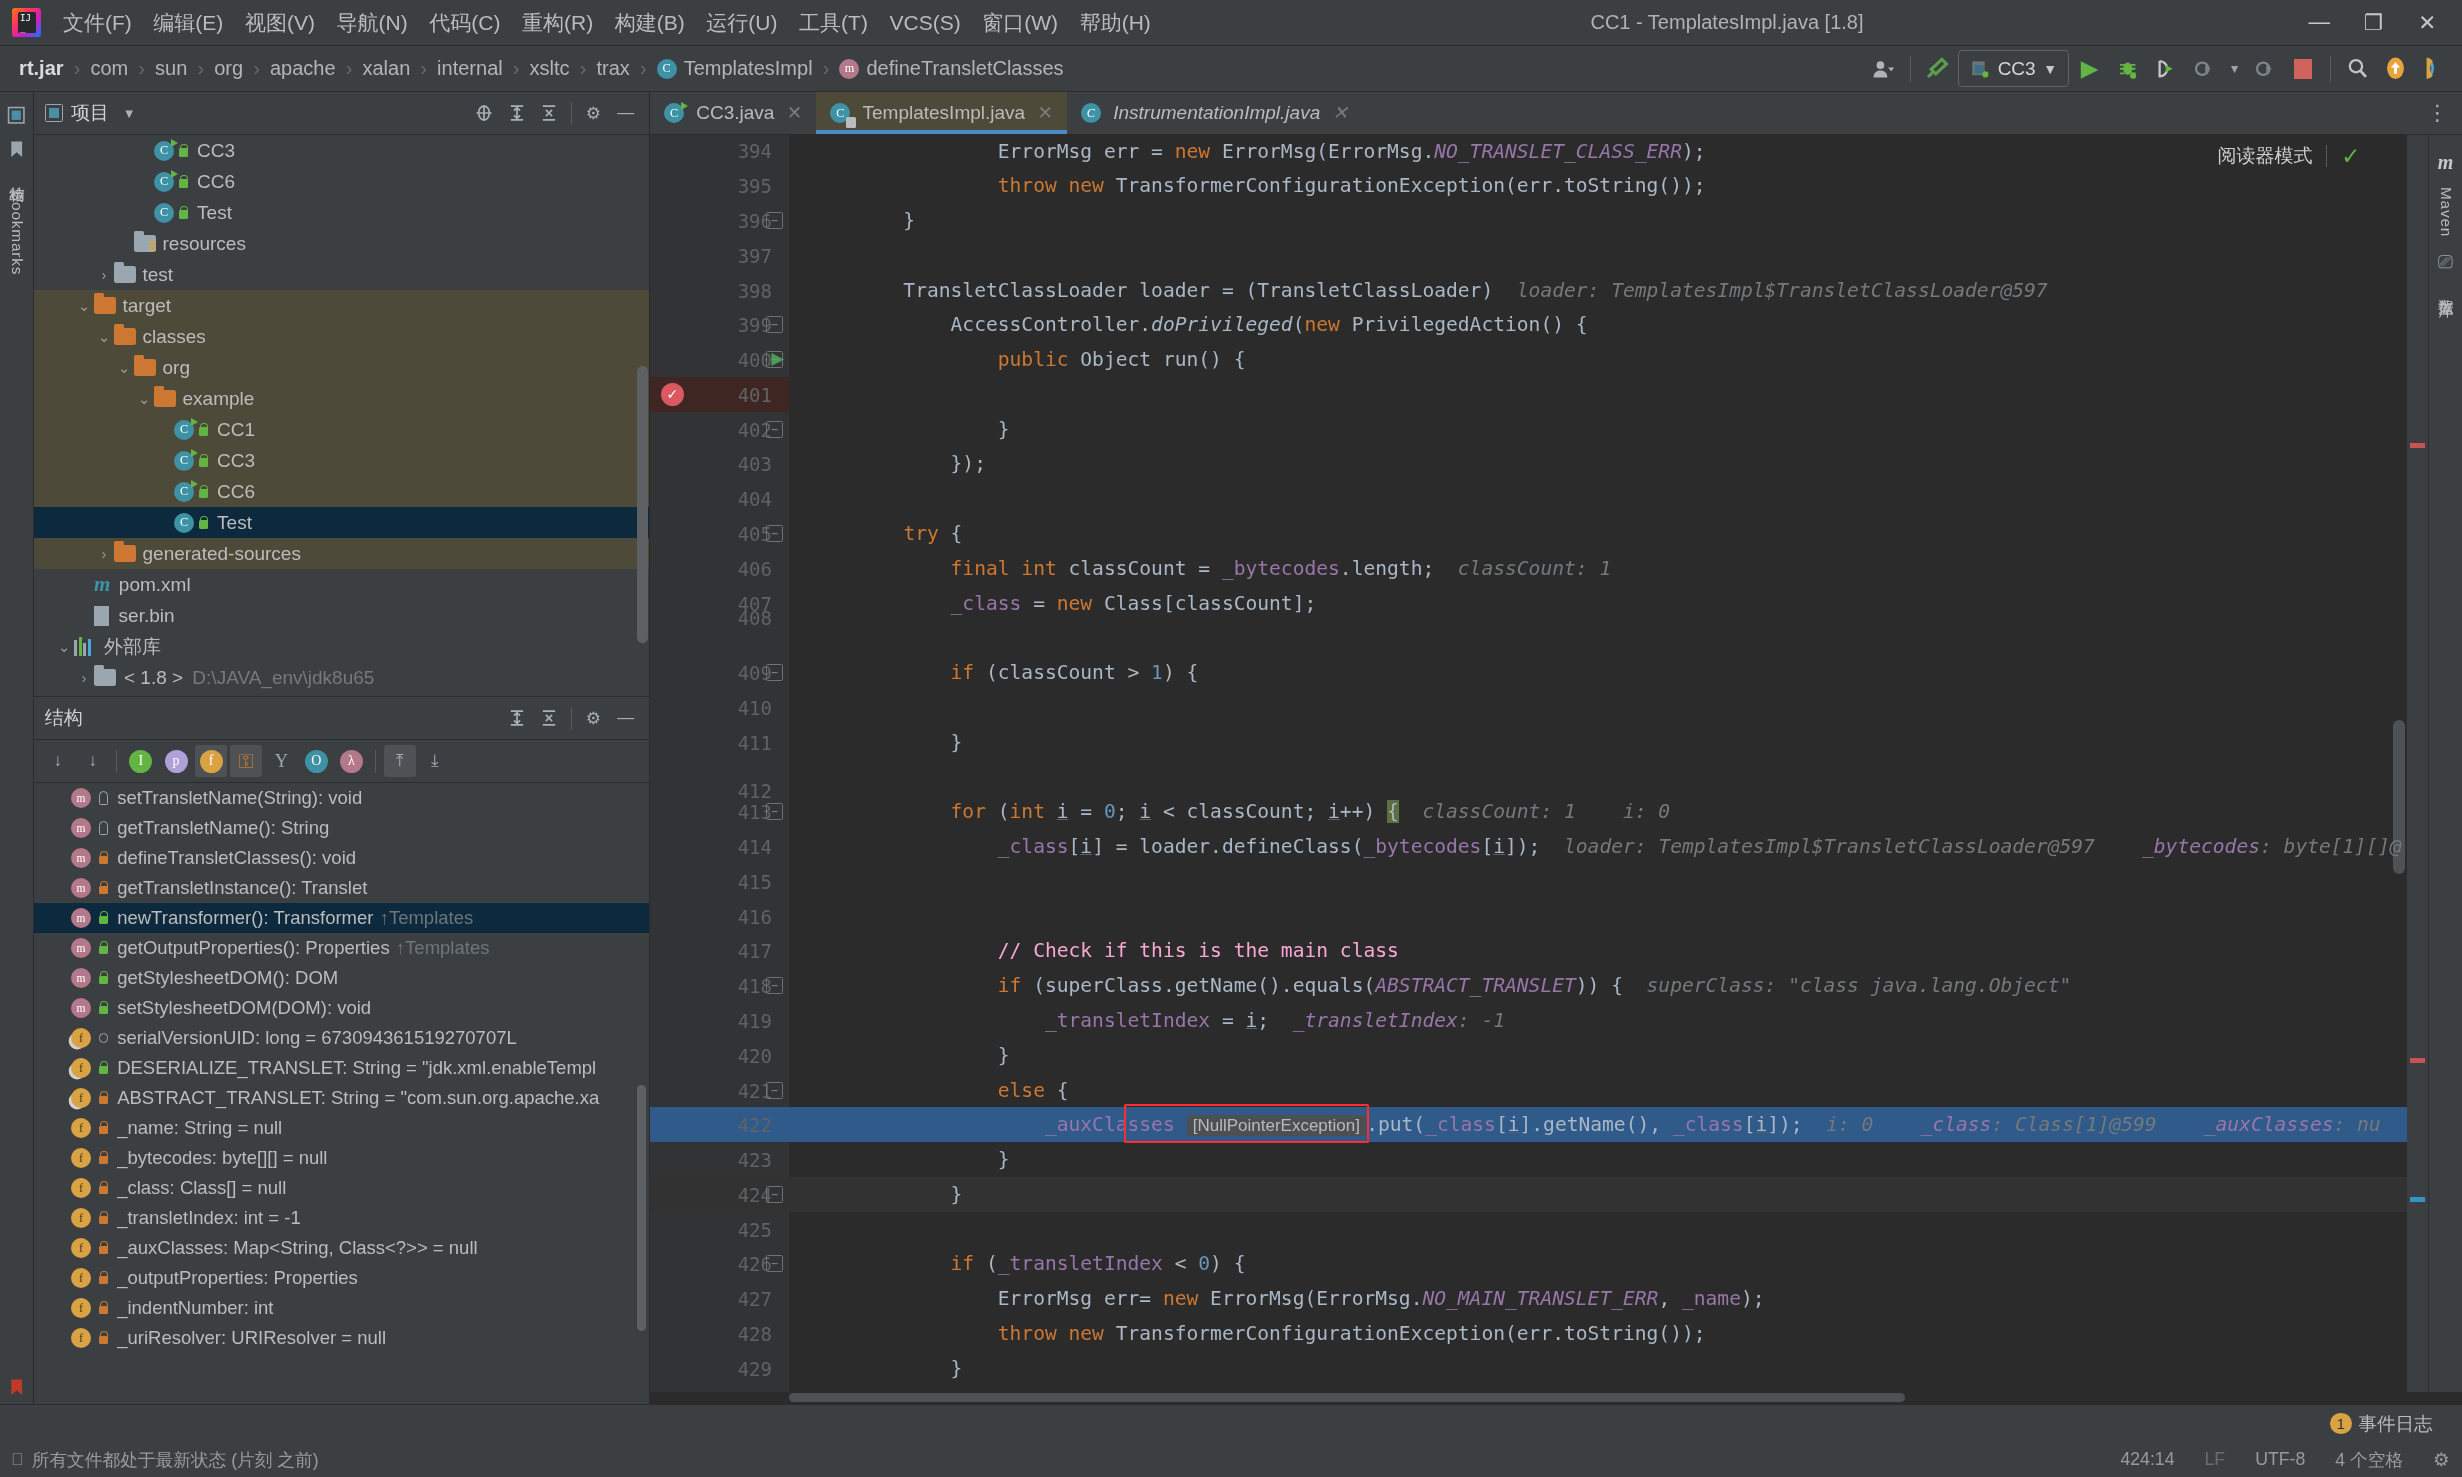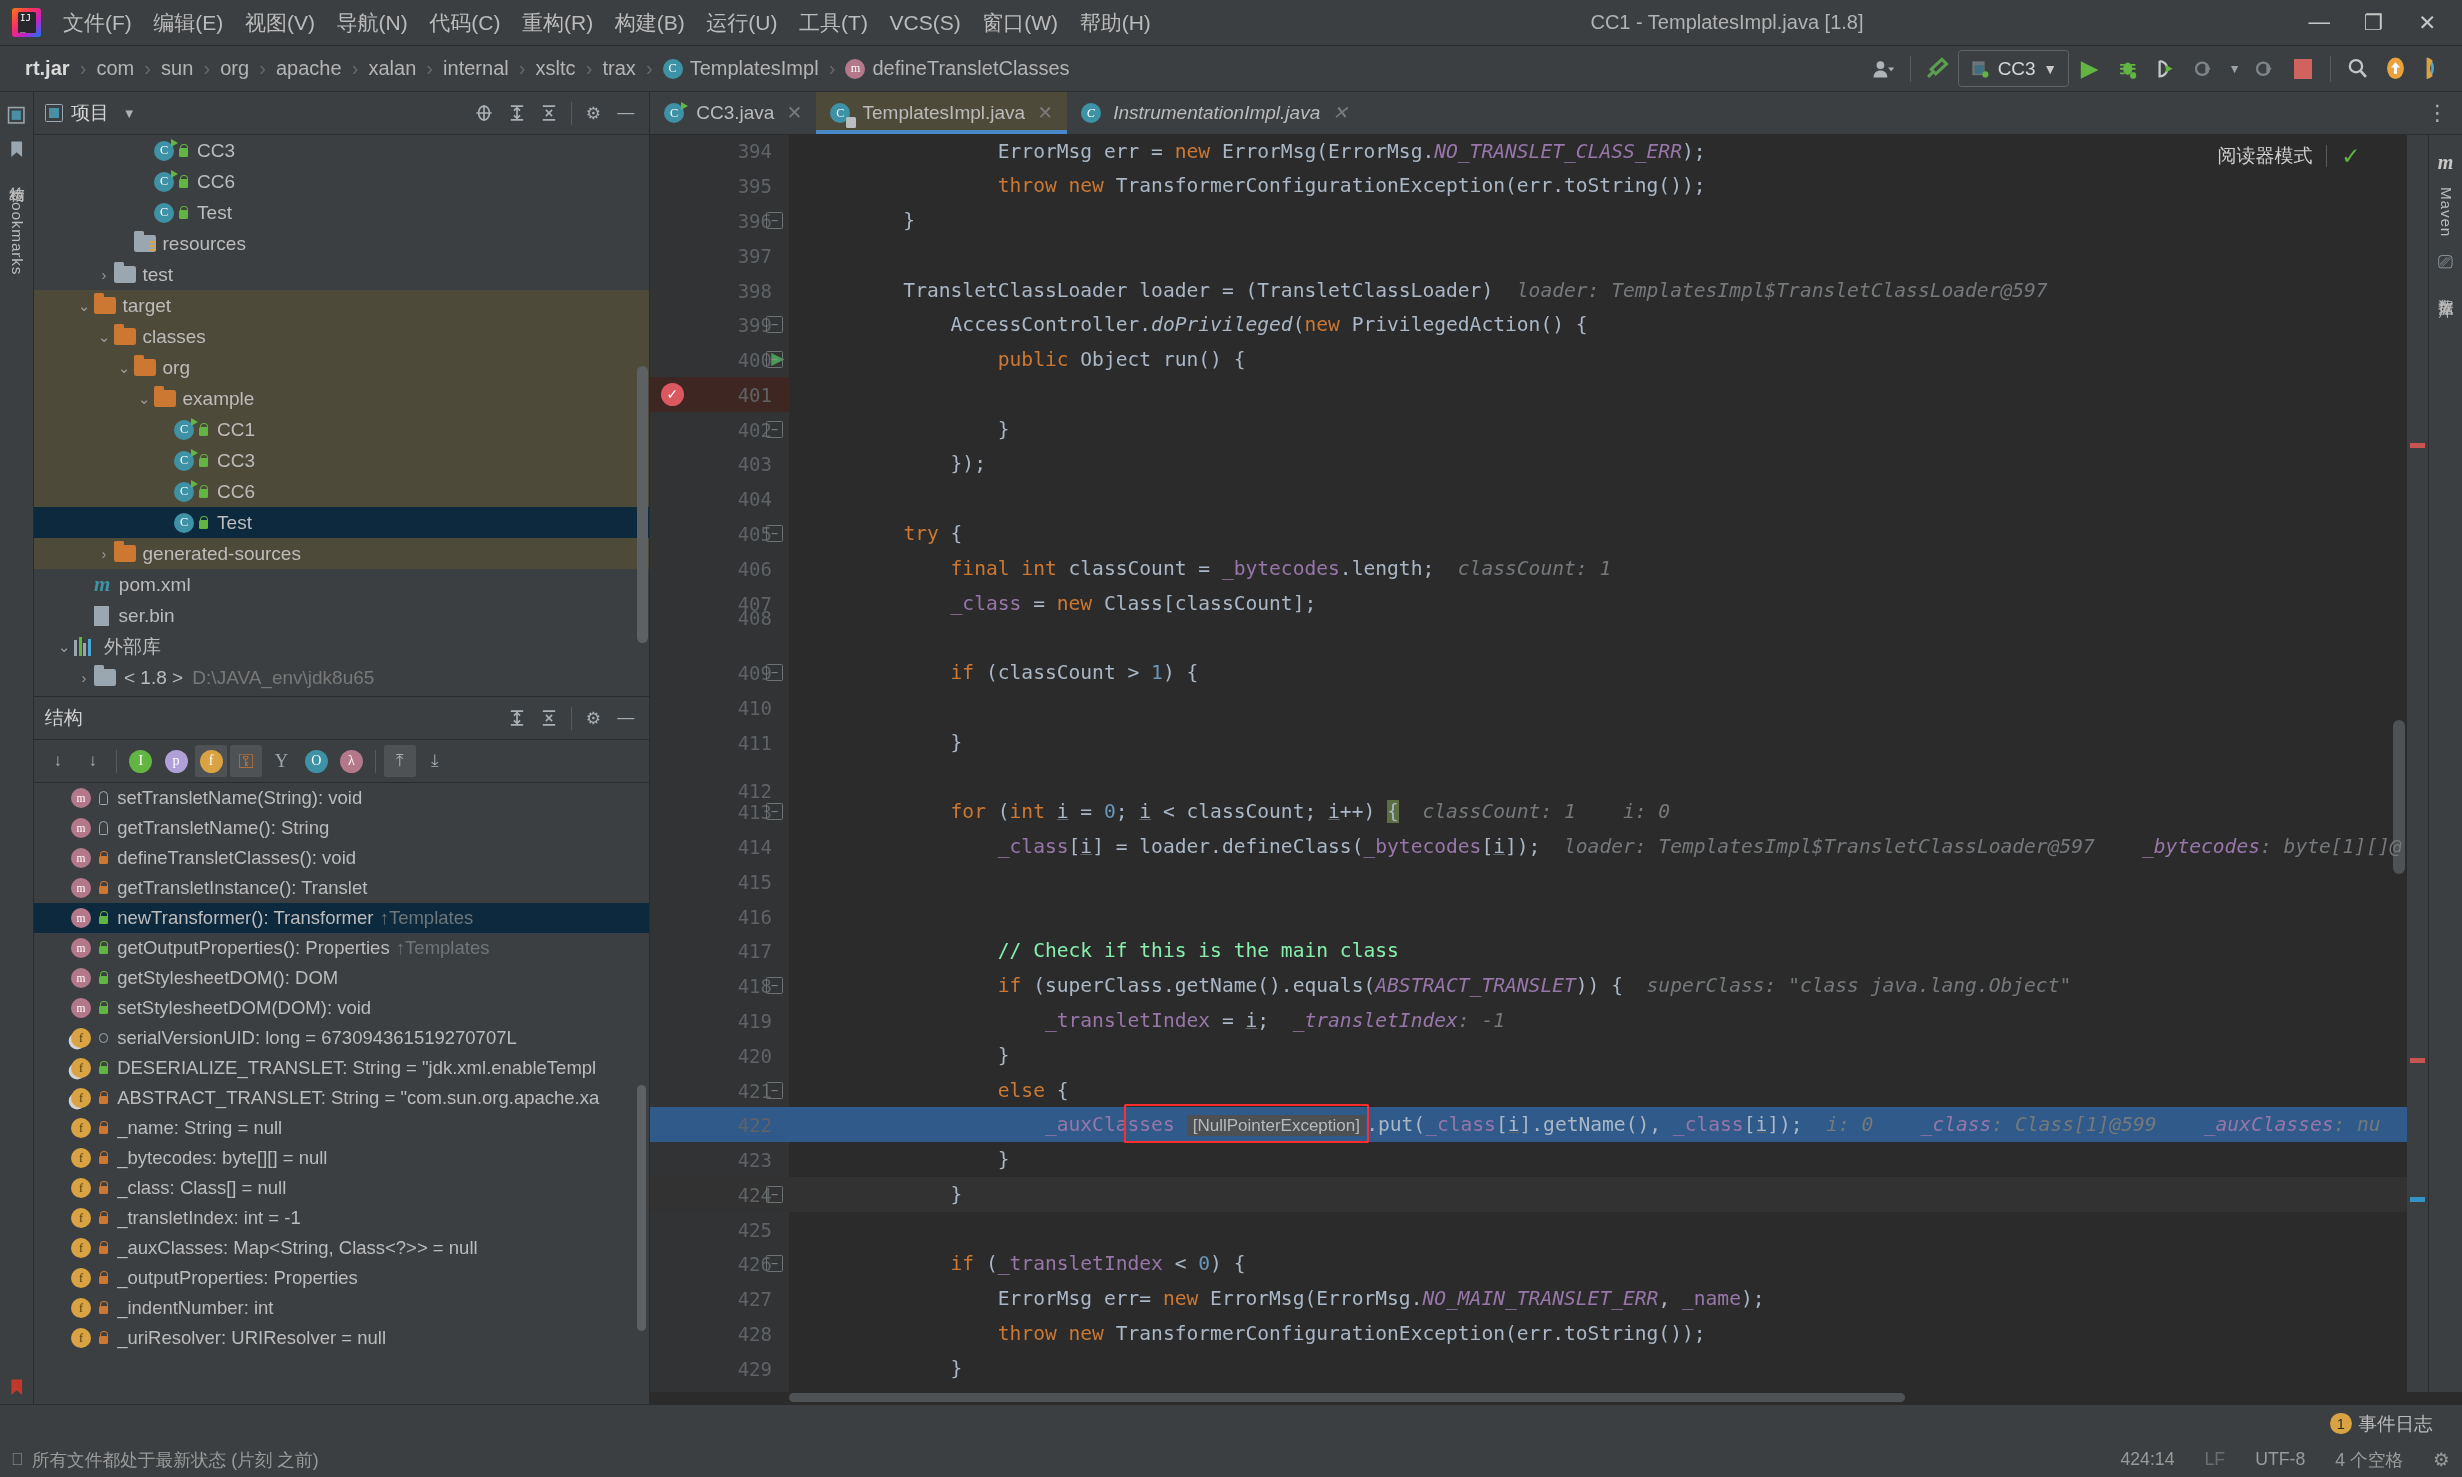--- a/index.html
+++ b/index.html
@@ -20,21 +20,21 @@
      font-family:"DejaVu Sans Mono", monospace; line-height:10px; padding:0.8px 0 0 2.3px; }
   .menu { display:flex; align-items:center; }
   .menu-item { padding:4.6px 10.8px; color:#bbbbbb; font-size:21px; white-space:nowrap; }
   .win-title { flex:1; text-align:center; color:#b2b2b2; font-size:20px; }
   .win-ctrls { display:flex; align-items:center; margin-right:7.7px; }
   .win-btn { width:54px; height:45px; display:flex; align-items:center; justify-content:center;
      color:#c6c6c6; font-size:21.5px; }
 
   
   .navbar { height:46px; background:#3c3f41; display:flex; align-items:center;
-     border-bottom:0.8px solid #2b2b2b; flex:0 0 46px; padding-left:22px; }
+     border-bottom:0.8px solid #2b2b2b; flex:0 0 46px; padding-left:16px; }
   .crumbs { display:flex; align-items:center; flex:1; }
   .crumb { display:flex; align-items:center; color:#b4b4b4; font-size:20px; padding:1.5px 3.1px; }
   .crumb.bold { font-weight:bold; color:#dadada; }
   .crumb-sep { color:#6a6a6a; margin:0 7px; font-size:20px; }
   .mini-ic { width:20px; height:20px; border-radius:50%; margin-right:7px;
      display:inline-flex; align-items:center; justify-content:center;
      font-size:12.3px; color:#fff; font-family:"Liberation Serif", serif; }
   .mini-ic.c { background:#3e92a6; }
   .mini-ic.m { background:#b4788b; }
   .navtools { display:flex; align-items:center; gap:3.1px; padding-right:10.8px; }
@@ -145,21 +145,21 @@
      display:flex; flex-direction:column; align-items:center; padding-top:10.8px; }
 
   .line { position:absolute; left:0; right:0; height:35px; display:flex; align-items:center; }
   .lnum { position:absolute; right:17px; color:#606366; font-size:19px;
      font-family:"DejaVu Sans Mono", monospace; }
   .code { font-family:"DejaVu Sans Mono", monospace; font-size:19.6px; color:#a9b7c6;
      white-space:pre; padding-left:20px; }
   .kw { color:#cc7832; }
   .num { color:#6897bb; }
   .stc { color:#9876aa; font-style:italic; }
-  .cmt { color:#86efac; }
+  .cmt { color:#f9a8d4; }
   .fld { color:#9876aa; }
   .ital { font-style:italic; }
   .hint { color:#75797b; font-style:italic; }
   .ulv { text-decoration:underline; text-decoration-color:#5c6165; }
 
   .lrow-hl-exec { background:#3e2723; }
   .lrow-hl-sel { background:#2f5a8a; }
   .lrow-hl-cur { background:#323232; }
 
   .bp { position:absolute; left:10.8px; width:23px; height:23px; border-radius:50%;

